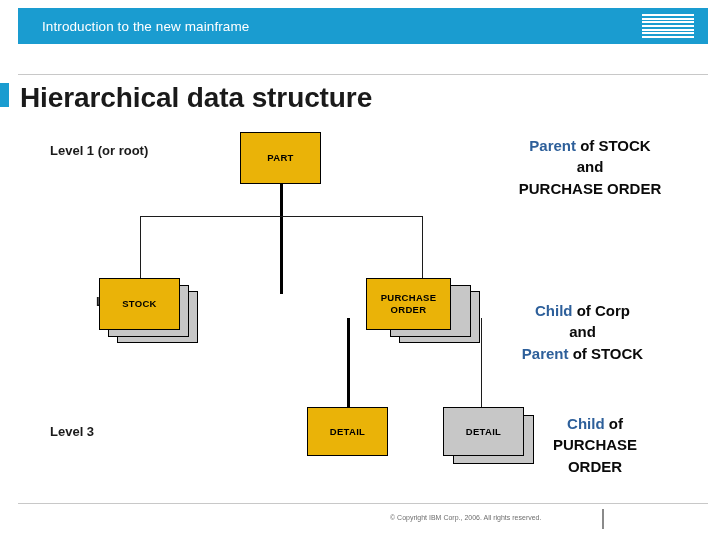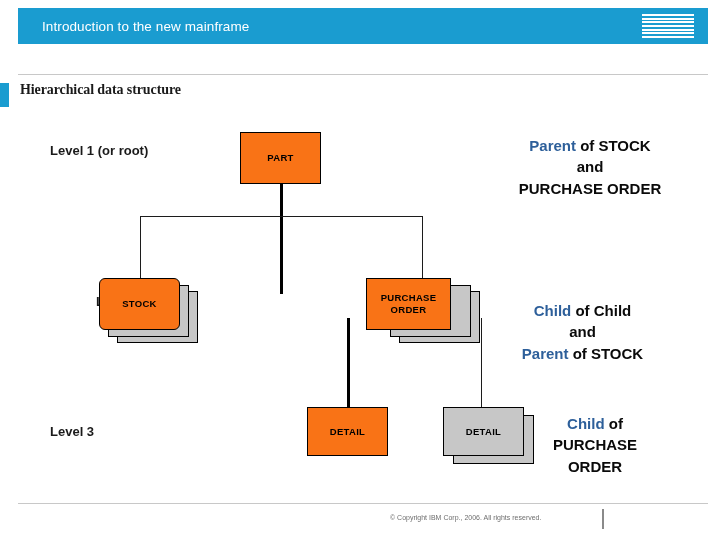--- a/index.html
+++ b/index.html
@@ -71,26 +71,25 @@
     left: 0px;
     top: 83px;
     width: 9px;
     height: 24px;
     background: #1a9cd0;
   }
   .slide-title {
     position: absolute;
     left: 20px;
     top: 82px;
-    font-size: 14px;
+    font-size: 28px;
     font-weight: bold;
     color: #1a1a1a;
     letter-spacing: -0.1px;
     white-space: nowrap;
-    font-family: Liberation Serif, serif;
   }
 
   
   .diagram {
     position: absolute;
     left: 0;
     top: 0;
     width: 720px;
     height: 540px;
   }
@@ -102,21 +101,21 @@
     display: flex;
     align-items: center;
     justify-content: center;
     text-align: center;
     font-size: 9.5px;
     font-weight: bold;
     color: #000000;
     letter-spacing: 0.3px;
     line-height: 1.25;
   }
-  .node.blue  { background: #f97316; }
+  .node.blue  { background: #eab308; }
   .node.gray  { background: #c7c7c7; }
 
   .shadow {
     position: absolute;
     box-sizing: border-box;
     border: 1.4px solid #000000;
     background: #c7c7c7;
   }
 
   .connector {
@@ -208,21 +207,21 @@
 
   <div class="connector v" style="left:347px; top:318px; width:2.6px; height:90px;"></div>
   <div class="connector v thin" style="left:481px; top:318px; height:90px;"></div>
 
   <div class="node blue" style="left:240px; top:132px; width:81px; height:52px;">
     <span>PART</span>
   </div>
 
   <div class="shadow" style="left:117px; top:291px; width:81px; height:52px;"></div>
   <div class="shadow" style="left:108px; top:285px; width:81px; height:52px;"></div>
-  <div class="node blue" style="left:99px; top:278px; width:81px; height:52px;border-radius:6px;">
+  <div class="node blue" style="left:99px; top:278px; width:81px; height:52px;">
     <span>STOCK</span>
   </div>
 
   <div class="shadow" style="left:399px; top:291px; width:81px; height:52px;"></div>
   <div class="shadow" style="left:390px; top:285px; width:81px; height:52px;"></div>
   <div class="node blue" style="left:366px; top:278px; width:85px; height:52px; flex-direction:column;">
     <span>PURCHASE</span>
     <span>ORDER</span>
   </div>
 
@@ -238,21 +237,21 @@
   <div class="annot" style="left:500px; top:135px; width:180px;">
     <div>
       <span class="kw">Parent</span><span> of STOCK</span>
     </div>
     <div>and</div>
     <div>PURCHASE ORDER</div>
   </div>
 
   <div class="annot" style="left:495px; top:300px; width:175px;">
     <div>
-      <span class="kw">Child</span><span> of Child</span>
+      <span class="kw">Child</span><span> of Corp</span>
     </div>
     <div>and</div>
     <div>
       <span class="kw">Parent</span><span> of STOCK</span>
     </div>
   </div>
 
   <div class="annot" style="left:535px; top:413px; width:120px;">
     <div>
       <span class="kw">Child</span><span> of</span>

